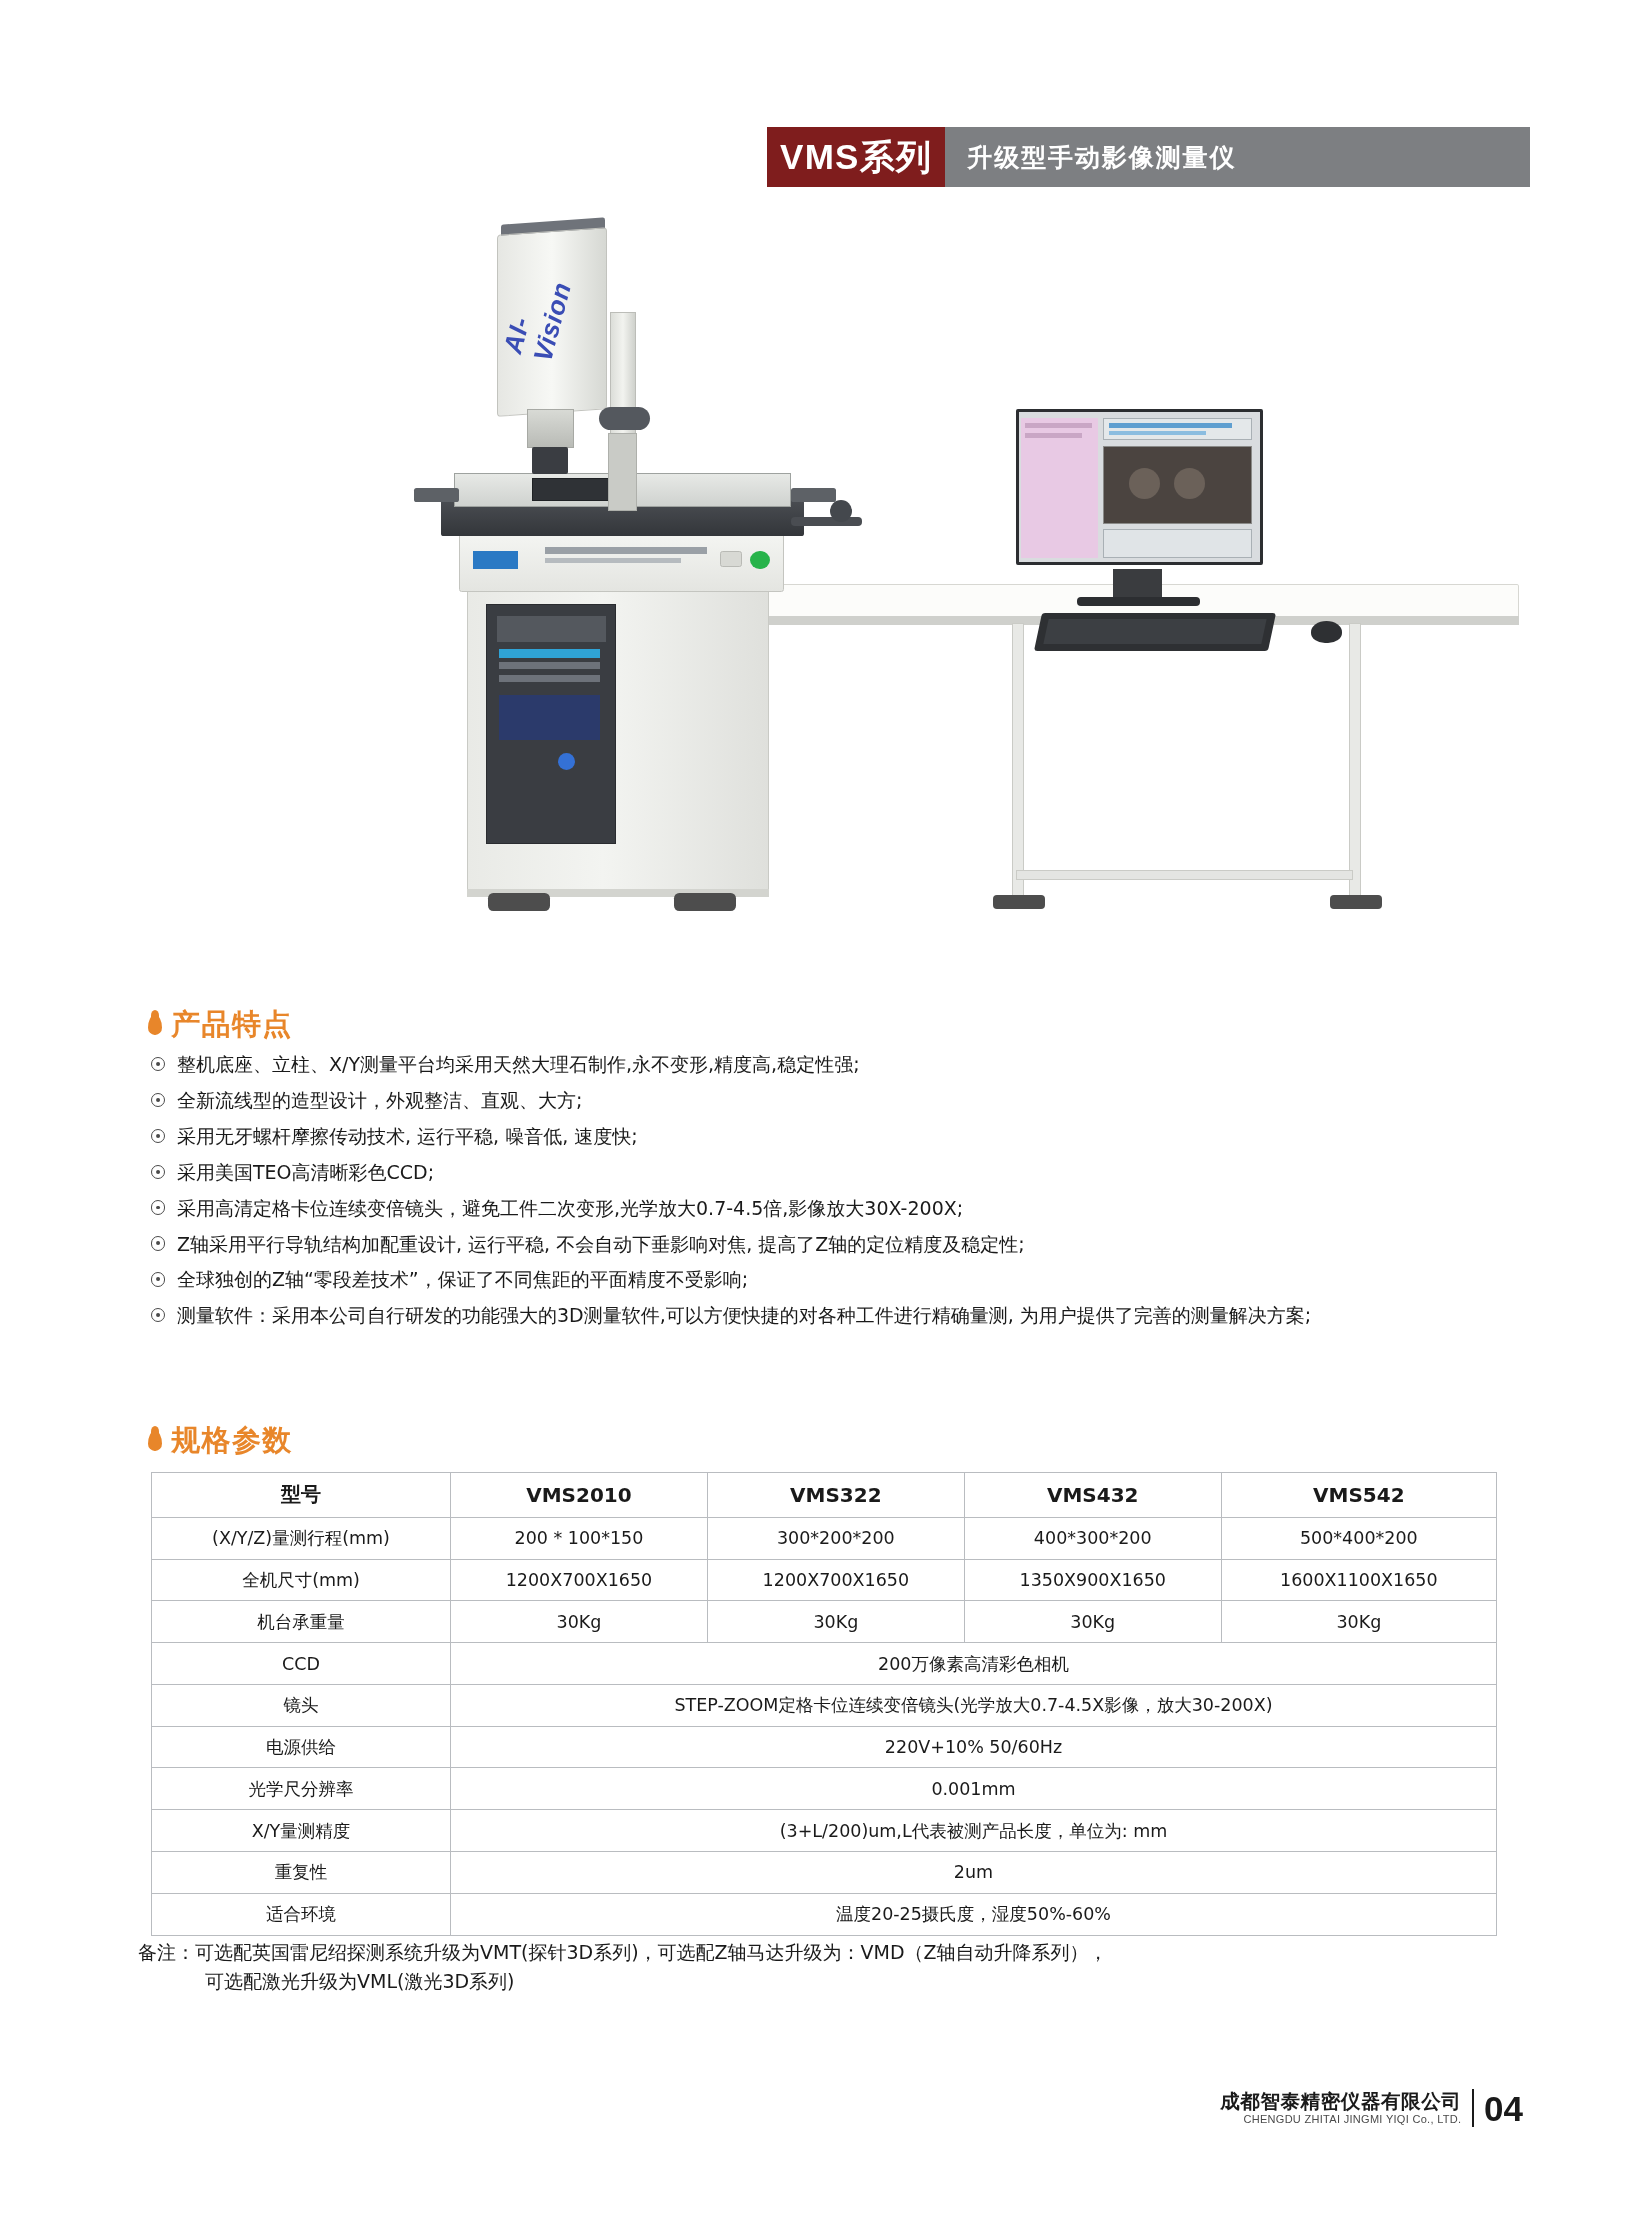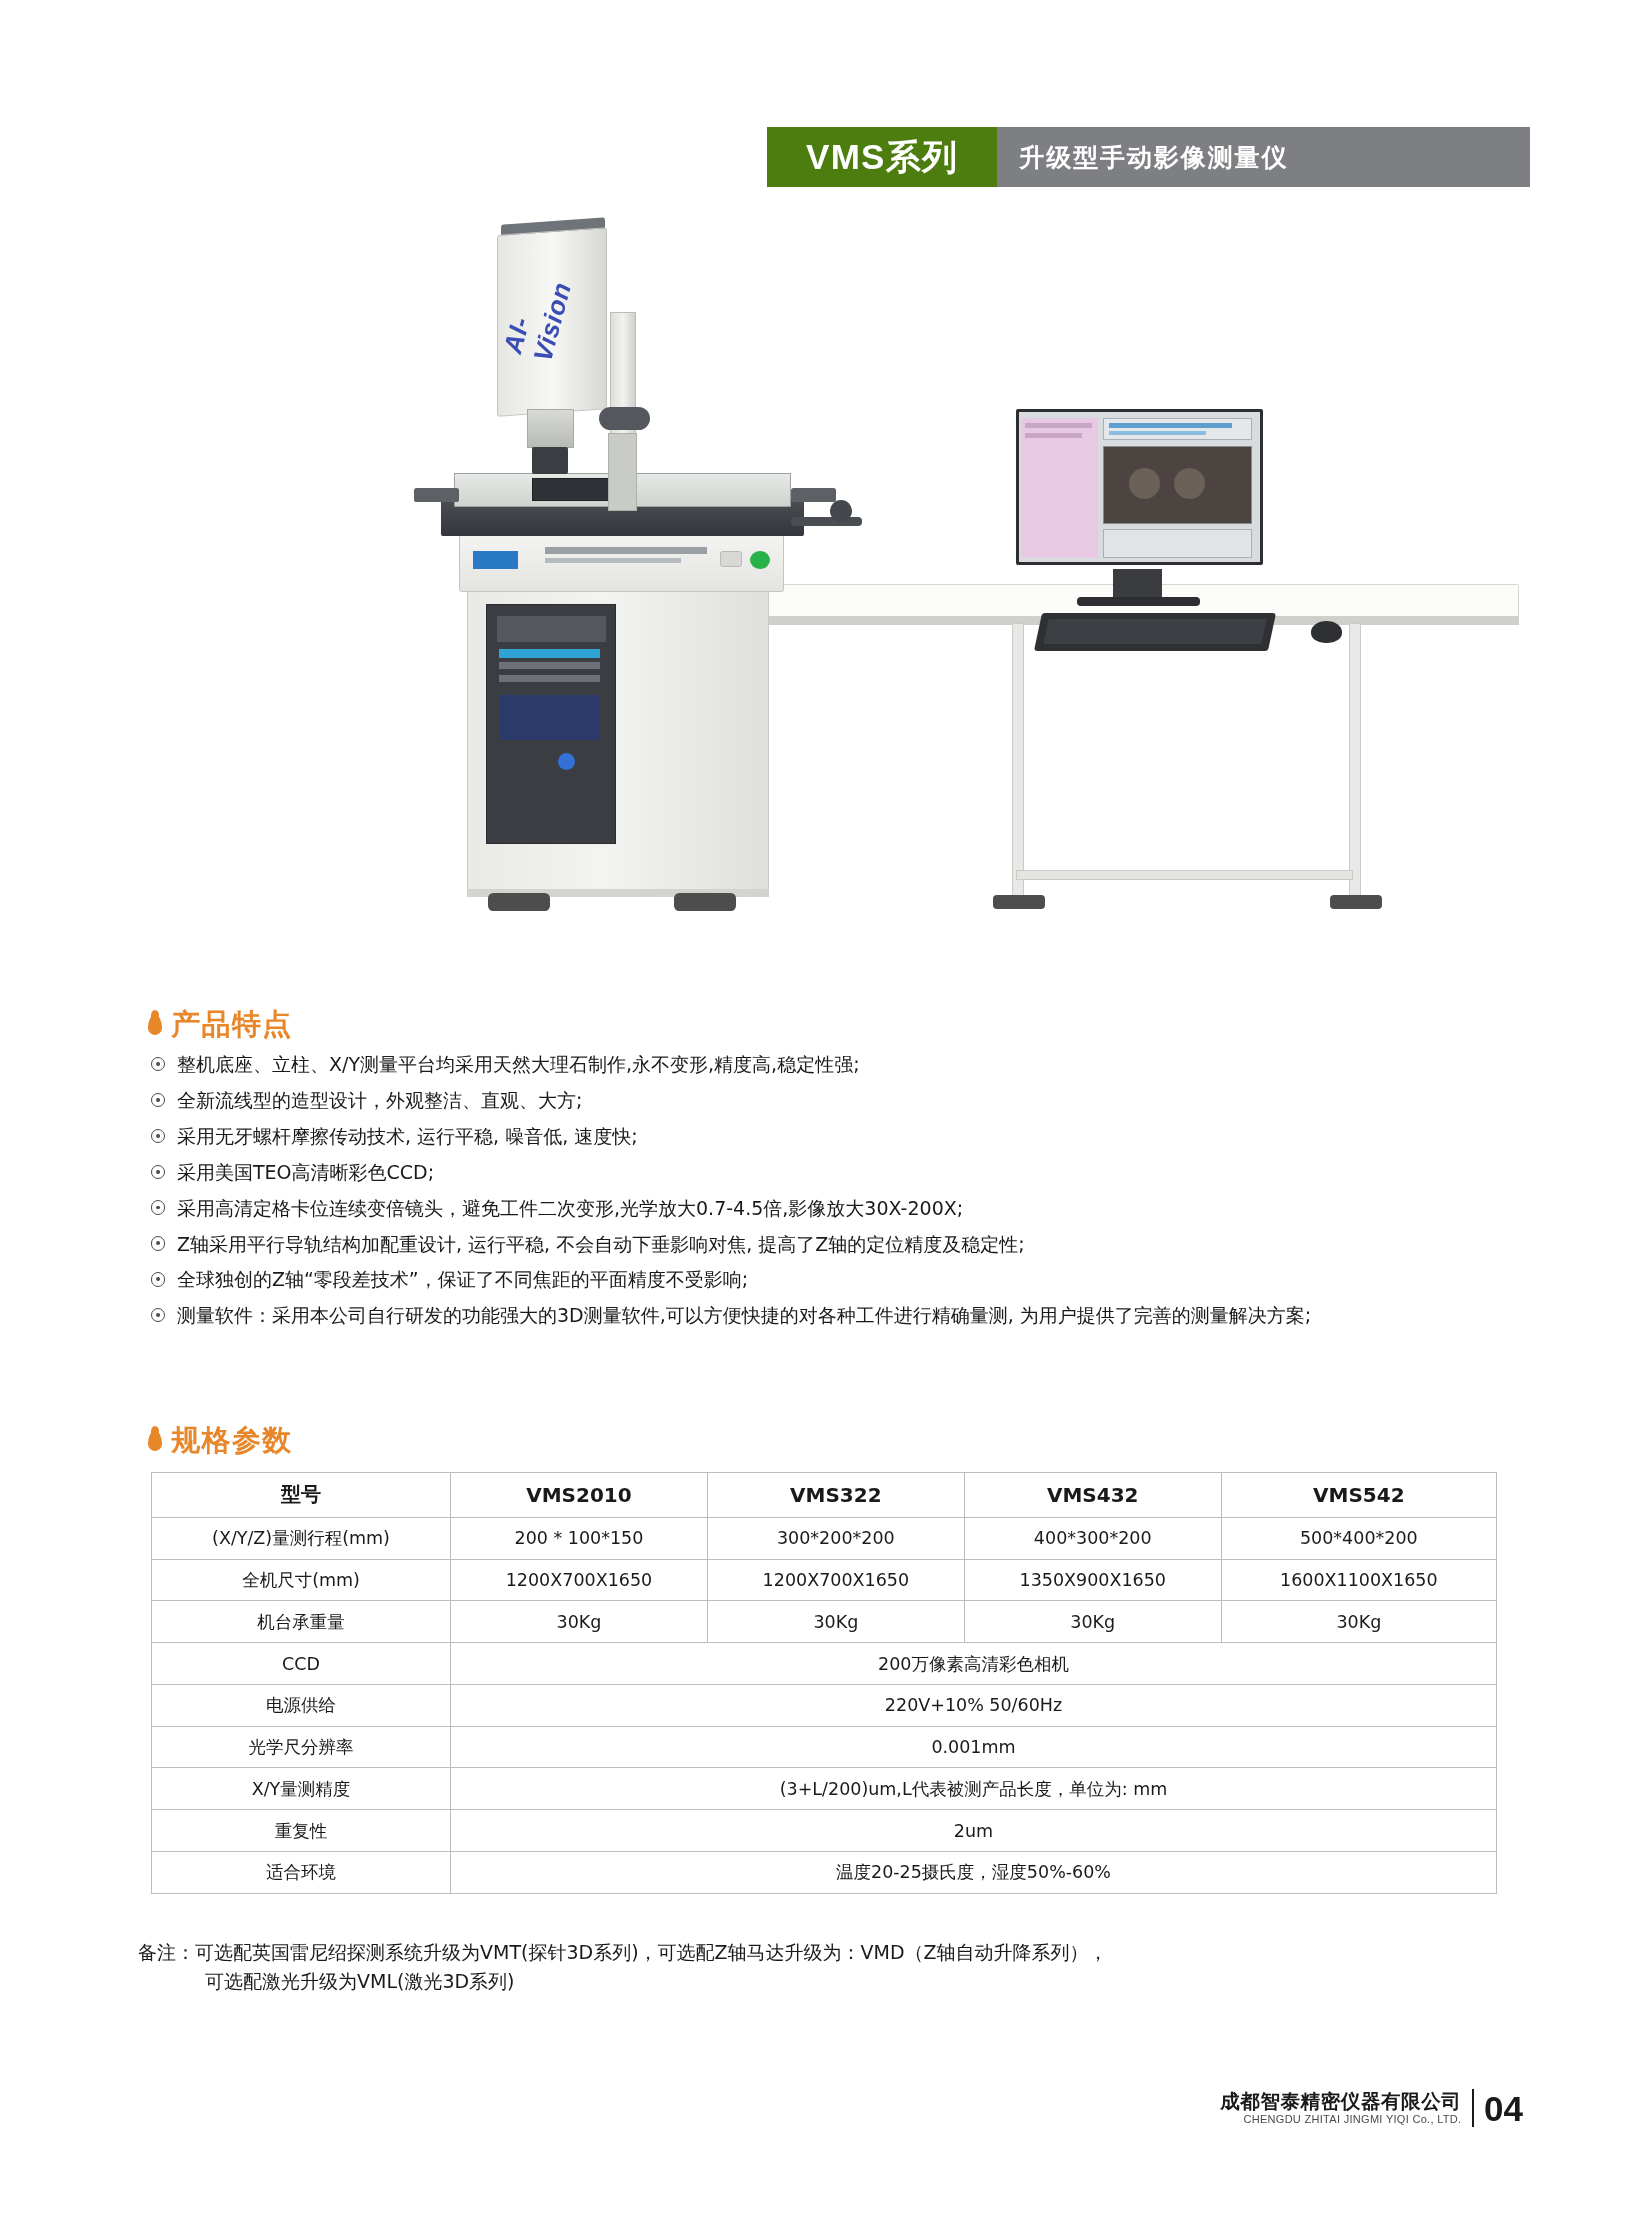--- a/index.html
+++ b/index.html
@@ -21,29 +21,29 @@
   .banner {
     position: absolute;
     top: 127px;
     left: 767px;
     width: 763px;
     height: 60px;
     display: flex;
     align-items: stretch;
   }
   .banner-left {
-    background: #4d7c0f;
+    background: #7f1d1d;
     color: #ffffff;
     font-size: 35px;
     font-weight: bold;
     letter-spacing: 1.3px;
     display: flex;
     align-items: center;
     justify-content: center;
-    padding: 0 39px;
+    padding: 0 13px;
     white-space: nowrap;
   }
   .banner-right {
     background: #7d7f82;
     color: #ffffff;
     font-size: 25px;
     font-weight: bold;
     letter-spacing: 1.9px;
     display: flex;
     align-items: center;
@@ -505,20 +505,24 @@
         <td>30Kg</td>
         <td>30Kg</td>
         <td>30Kg</td>
       </tr>
 
       <tr>
         <td class="label">CCD</td>
         <td colspan="4">200万像素高清彩色相机</td>
       </tr>
 
+      <tr>
+        <td class="label">镜头</td>
+        <td colspan="4">STEP-ZOOM定格卡位连续变倍镜头(光学放大0.7-4.5X影像，放大30-200X)</td>
+      </tr>
 
       <tr>
         <td class="label">电源供给</td>
         <td colspan="4">220V+10% 50/60Hz</td>
       </tr>
 
       <tr>
         <td class="label">光学尺分辨率</td>
         <td colspan="4">0.001mm</td>
       </tr>

